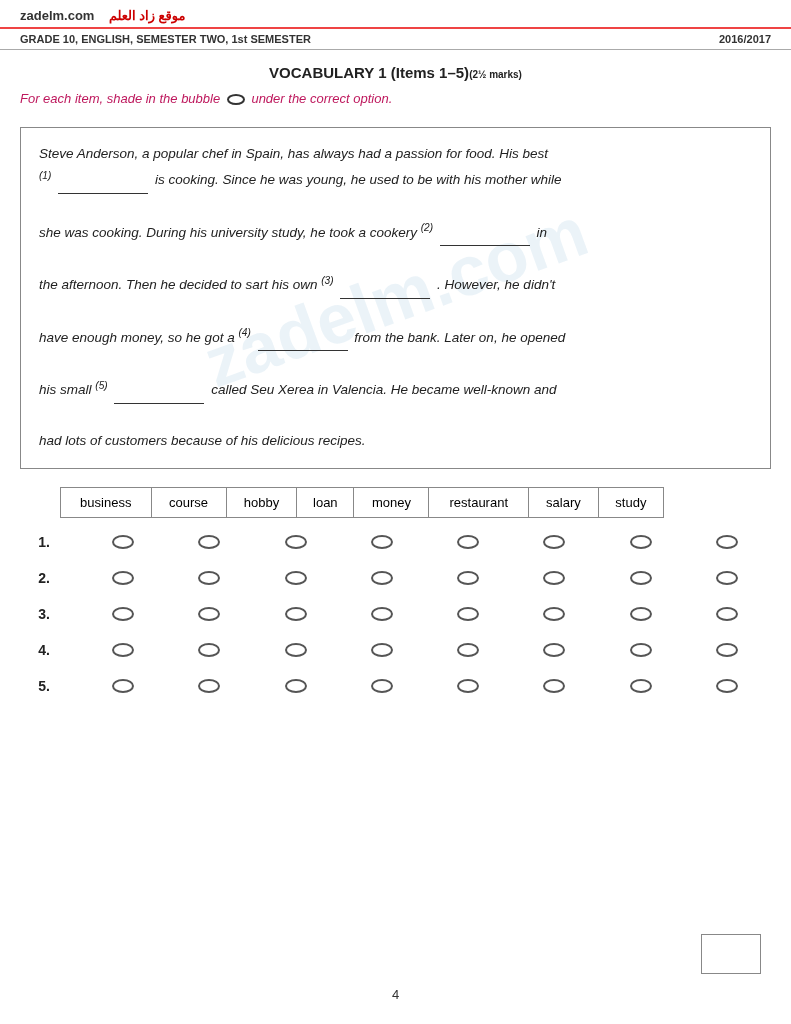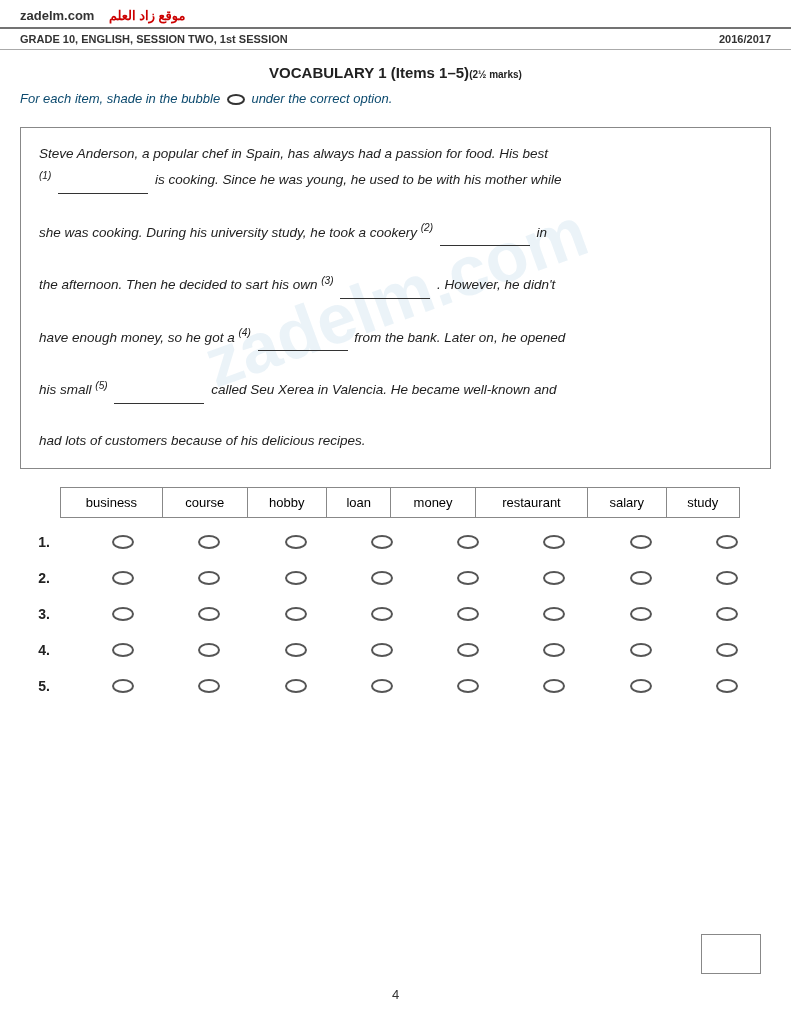--- a/index.html
+++ b/index.html
@@ -16,21 +16,21 @@
       min-height: 1024px;
       background: #fff;
       position: relative;
       padding: 0;
     }
     .header {
       display: flex;
       justify-content: space-between;
       align-items: center;
       padding: 8px 20px 4px 20px;
-      border-bottom: 2px solid #737373;
+      border-bottom: 2px solid #ef4444;
     }
     .header-logo {
       font-size: 13px;
       color: #333;
       font-weight: bold;
     }
     .header-logo .arabic {
       color: #c00;
     }
     .subheader {
@@ -55,21 +55,21 @@
     }
     .section-title-right {
       font-size: 10px;
       font-weight: bold;
       color: #222;
     }
     .instructions {
       padding: 4px 20px 10px 20px;
       font-style: italic;
       font-size: 13px;
-      color: #0c4a6e;
+      color: #be185d;
       line-height: 1.5;
     }
     .passage-box {
       margin: 8px 20px 18px 20px;
       border: 1.5px solid #888;
       padding: 14px 18px;
       font-size: 13.5px;
       line-height: 1.85;
       color: #222;
       position: relative;
@@ -95,21 +95,21 @@
       display: inline-block;
       border-bottom: 1.5px solid #333;
       min-width: 90px;
       margin: 0 3px;
     }
     .vocab-table-wrapper {
       margin: 0 20px 10px 60px;
     }
     .vocab-table {
       border-collapse: collapse;
-      width: 680px;
+      width: 604px;
     }
     .vocab-table th {
       border: 1.5px solid #888;
       padding: 7px 10px;
       font-size: 13px;
       font-weight: normal;
       text-align: center;
       background: #fff;
     }
     .answer-rows {
@@ -180,21 +180,21 @@
   <div class="header">
     <div class="header-logo">
       <span>zadelm.com</span>
       &nbsp;&nbsp;
       <span class="arabic">موقع زاد العلم</span>
     </div>
     <div style="width:50px;"></div>
   </div>
 
   <div class="subheader">
-    <span>GRADE 10, ENGLISH, SESSION TWO, 1st SESSION</span>
+    <span>GRADE 10, ENGLISH, SEMESTER TWO, 1st SEMESTER</span>
     <span>2016/2017</span>
   </div>
 
   <div class="section-title">
     <span class="section-title-left">VOCABULARY 1 (Items 1–5)</span>
     <span class="section-title-right">(2½ marks)</span>
   </div>
 
   <div class="instructions">
     <div>

